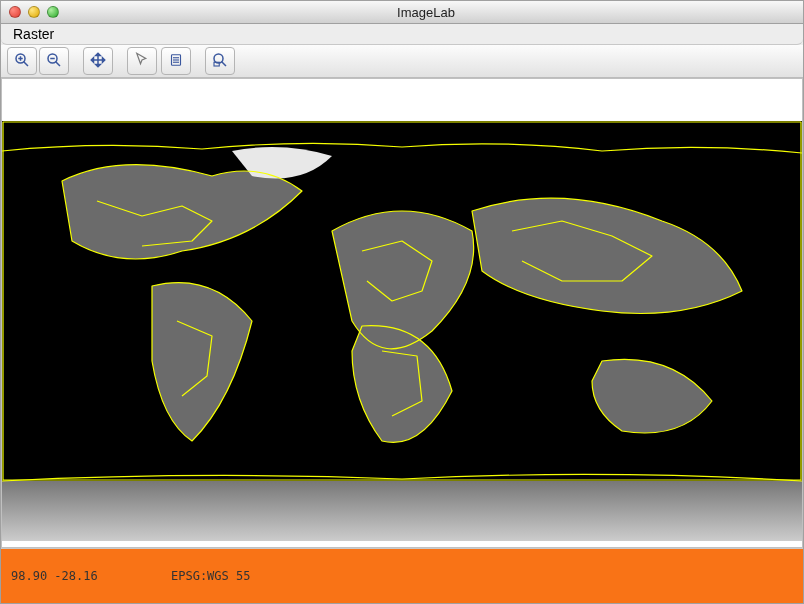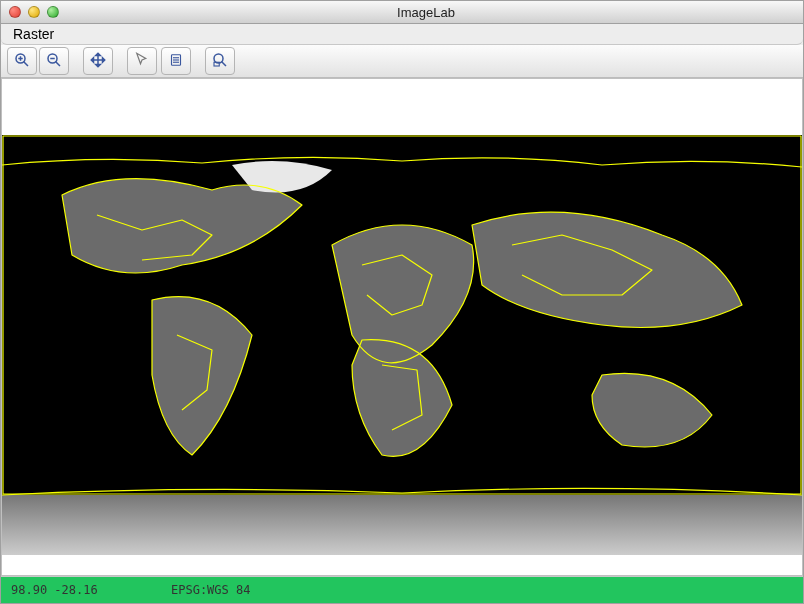--- a/index.html
+++ b/index.html
@@ -19,21 +19,21 @@
   .toolbar{height:32px;background:linear-gradient(to bottom,#fcfcfc,#e2e2e2);border-bottom:1px solid #bcbcbc;display:flex;align-items:center;padding:0 6px;gap:4px;}
   .tbgroup{display:flex;gap:2px;}
   .tbtn{width:28px;height:26px;border:1px solid #b4b4b4;border-radius:4px;background:linear-gradient(to bottom,#ffffff,#e6e6e6);display:flex;align-items:center;justify-content:center;cursor:default;}
   .sep{width:6px;}
   .tbtn svg{width:18px;height:18px;}
   
   .content{flex:1;background:#ffffff;border:1px solid #c0c0c0;margin:0;display:flex;align-items:center;justify-content:center;overflow:hidden;}
   .map{width:100%;height:420px;position:relative;background:#000;margin-top:36px;}
   .map svg{position:absolute;inset:0;width:100%;height:100%;}
   
-  .status{height:22px;background:#22c55e;border-top:1px solid #c8c8c8;display:flex;align-items:center;font-family:Menlo,Consolas,monospace;font-size:12px;color:#333;padding:2px 10px;}
+  .status{height:22px;background:#f97316;border-top:1px solid #c8c8c8;display:flex;align-items:center;font-family:Menlo,Consolas,monospace;font-size:12px;color:#333;padding:16px 10px;}
   .status .left{width:160px;}
   .status .mid{flex:1;}
   .status .right{}
 </style>
 </head>
 <body>
 
 <div class="window">
 
   <div class="titlebar">
@@ -155,16 +155,16 @@
           <path d="M0 360 Q200 350 400 358 Q600 348 800 360"></path>
           <path d="M0 30 Q100 20 200 28 Q300 18 400 26 Q500 18 600 30 Q700 22 800 32"></path>
           <rect x="1" y="1" width="798" height="358"></rect>
         </g>
       </svg>
     </div>
   </div>
 
   <div class="status">
     <div class="left">98.90 -28.16</div>
-    <div class="right">EPSG:WGS 84</div>
+    <div class="right">EPSG:WGS 55</div>
   </div>
 
 </div>
 
 </body></html>

